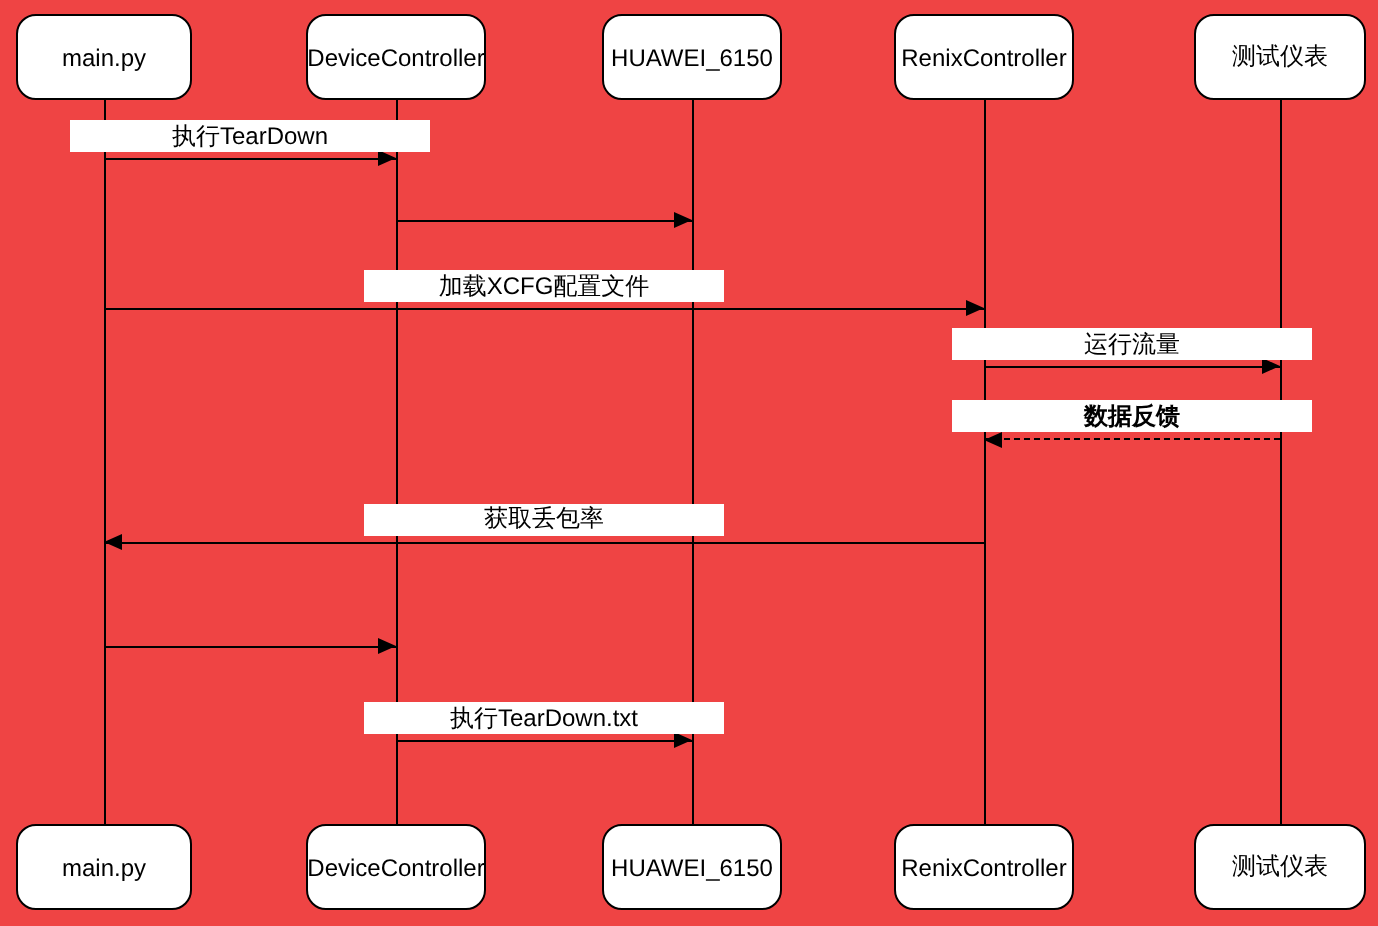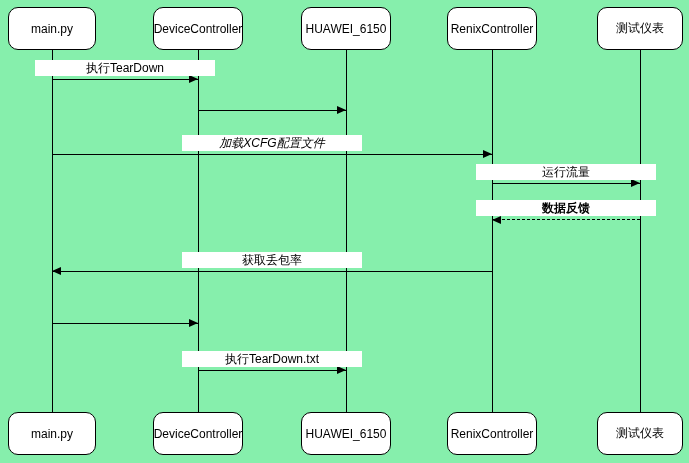--- a/index.html
+++ b/index.html
@@ -4,21 +4,21 @@
 <style>
   html, body {
     margin: 0;
     padding: 0;
     background: #ffffff;
   }
   #canvas {
     position: relative;
     width: 689px;
     height: 463px;
-    background: #86efac;
+    background: #ef4444;
     font-family: "Liberation Sans", "DejaVu Sans", sans-serif;
     color: #000000;
     overflow: hidden;
   }
   .participant-box {
     position: absolute;
     height: 43px;
     background: #ffffff;
     border: 1px solid #000000;
     border-radius: 10px;
@@ -105,36 +105,36 @@
 
   <div class="msg-label" style="left:35px;  top:60px;">执行TearDown</div>
   <div class="msg-arrow" style="left:52px;  top:79px;  width:146px;">
       <div class="head head-right"></div>
     </div>
 
   <div class="msg-arrow" style="left:198px; top:110px; width:148px;">
       <div class="head head-right"></div>
     </div>
 
-  <div class="msg-label" style="left:182px; top:135px;font-style:italic;">加载XCFG配置文件</div>
+  <div class="msg-label" style="left:182px; top:135px;">加载XCFG配置文件</div>
   <div class="msg-arrow" style="left:52px;  top:154px; width:440px;">
       <div class="head head-right"></div>
     </div>
 
   <div class="msg-label" style="left:476px; top:164px;">运行流量</div>
   <div class="msg-arrow" style="left:492px; top:183px; width:148px;">
       <div class="head head-right"></div>
     </div>
 
   <div class="msg-label" style="left:476px; top:200px;font-weight:bold;">数据反馈</div>
   <div class="msg-arrow dashed" style="left:492px; top:219px; width:148px;">
       <div class="head head-left"></div>
     </div>
 
-  <div class="msg-label" style="left:182px; top:252px;">获取丢包率</div>
+  <div class="msg-label" style="left:182px; top:252px;font-family:Liberation Mono, monospace;">获取丢包率</div>
   <div class="msg-arrow" style="left:52px;  top:271px; width:440px;">
       <div class="head head-left"></div>
     </div>
 
   <div class="msg-arrow" style="left:52px;  top:323px; width:146px;">
       <div class="head head-right"></div>
     </div>
 
   <div class="msg-label" style="left:182px; top:351px;">执行TearDown.txt</div>
   <div class="msg-arrow" style="left:198px; top:370px; width:148px;">

